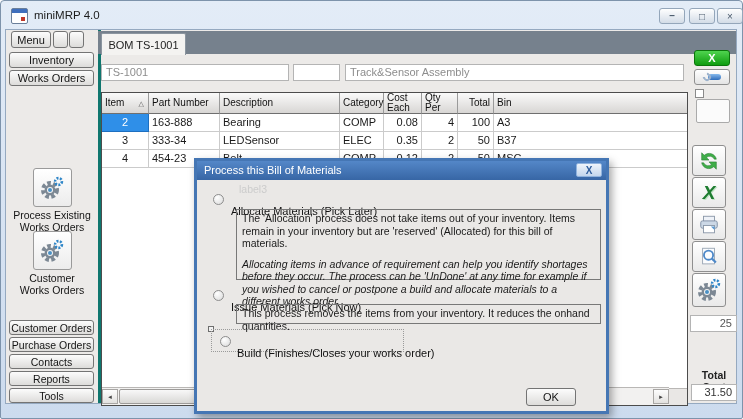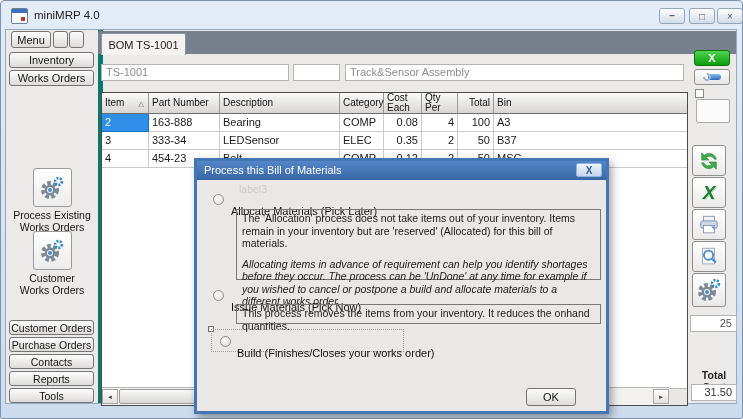--- a/index.html
+++ b/index.html
@@ -16,21 +16,21 @@
   .title-text{position:absolute;left:33px;top:8px;font-size:11.5px;color:#1c1c1c;text-align:right;}
   .wbtn{position:absolute;top:7px;width:26px;height:16px;box-sizing:border-box;
         border:1px solid #94a6ba;border-radius:3px;background:linear-gradient(#fefefe,#d3dce7);
         display:flex;align-items:center;justify-content:center;font-size:10px;color:#4a5a6c;cursor:default;}
   .wbtn-min{left:658px;} .wbtn-max{left:688px;} .wbtn-close{left:716px;}
   .wbtn-min span{line-height:4px;font-weight:bold;}
   
   .client{position:absolute;left:4px;top:28px;right:5px;bottom:14px;background:#eceae8;
           border:1px solid #95a9c0;box-sizing:border-box;}
   
-  .sidebar{position:absolute;left:0;top:0;width:92px;bottom:0;border-right:5px solid #0f766e;}
+  .sidebar{position:absolute;left:0;top:0;width:92px;bottom:0;border-right:3px solid #0f766e;}
   .btn{background:linear-gradient(#fcfcfc,#dddcda);border:1px solid #747474;border-radius:3px;
        box-sizing:border-box;display:flex;align-items:center;justify-content:center;
        font-size:11px;color:#141414;cursor:default;}
   .sb-menu{position:absolute;left:5px;top:1px;width:40px;height:17px;}
   .sb-sm1{position:absolute;left:47px;top:1px;width:15px;height:17px;}
   .sb-sm2{position:absolute;left:63px;top:1px;width:15px;height:17px;}
   .sb-inventory{position:absolute;left:3px;top:22px;width:85px;height:16px;}
   .sb-works{position:absolute;left:3px;top:40px;width:85px;height:16px;}
   .action{position:absolute;left:0;width:92px;text-align:center;}
   .action .icon-btn{margin:0 auto;width:37px;height:37px;background:linear-gradient(#ffffff,#ececec);
@@ -53,21 +53,21 @@
   
   .grid{position:absolute;left:3px;top:62px;width:587px;height:314px;background:#fff;
         border:1px solid #4c4c4c;box-sizing:border-box;}
   .hrow{display:flex;height:21px;}
   .hcell{background:linear-gradient(#fafafa,#d8d6d4);border-right:1px solid #9a9a9a;
         border-bottom:1px solid #6f6f6f;box-sizing:border-box;font-size:10px;line-height:10px;
         padding:1px 3px;color:#111;display:flex;align-items:center;position:relative;}
   .drow{display:flex;height:18px;}
   .dcell{border-right:1px solid #cbcbcb;border-bottom:1px solid #cbcbcb;box-sizing:border-box;
         font-size:11px;padding:2px 3px;white-space:nowrap;overflow:hidden;}
-  .c-item{width:47px;} .c-part{width:71px;} .c-desc{width:120px;} .c-cat{width:44px;}
+  .c-item{width:47px;text-align:center;} .c-part{width:71px;} .c-desc{width:120px;} .c-cat{width:44px;}
   .c-cost{width:38px;} .c-qty{width:36px;} .c-total{width:36px;} .c-bin{flex:1;border-right:none;}
   .num{justify-content:flex-end;text-align:right;display:flex;}
   .hcell.num{justify-content:flex-end;}
   .sel{background:#2f8fe8;color:#fff;border-right-color:#1d6fc0;border-bottom-color:#1d6fc0;}
   .sort{position:absolute;right:4px;top:6px;font-size:7px;color:#555;}
   .hscroll{position:absolute;left:0;right:18px;bottom:0;height:17px;background:#f2f1f0;
         border-top:1px solid #b9b7b5;}
   .sarrow{position:absolute;top:1px;width:16px;height:15px;background:linear-gradient(#fdfdfd,#e2e1df);
         border:1px solid #a8a6a4;box-sizing:border-box;font-size:6px;color:#444;
         display:flex;align-items:center;justify-content:center;}

